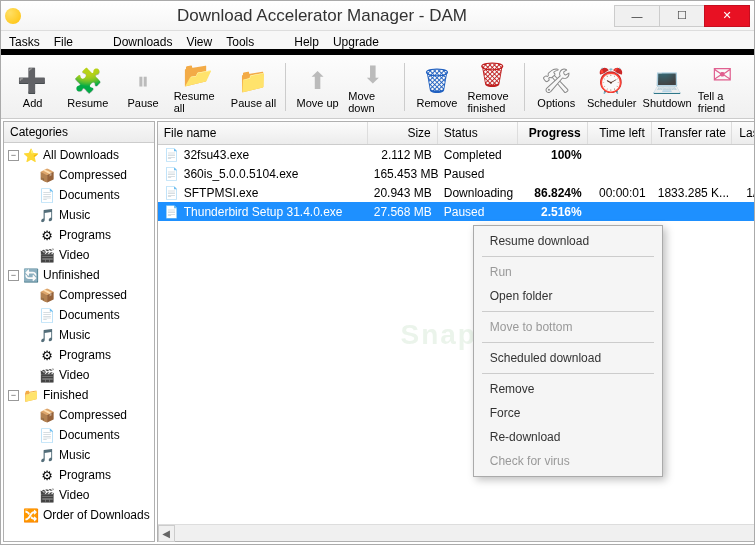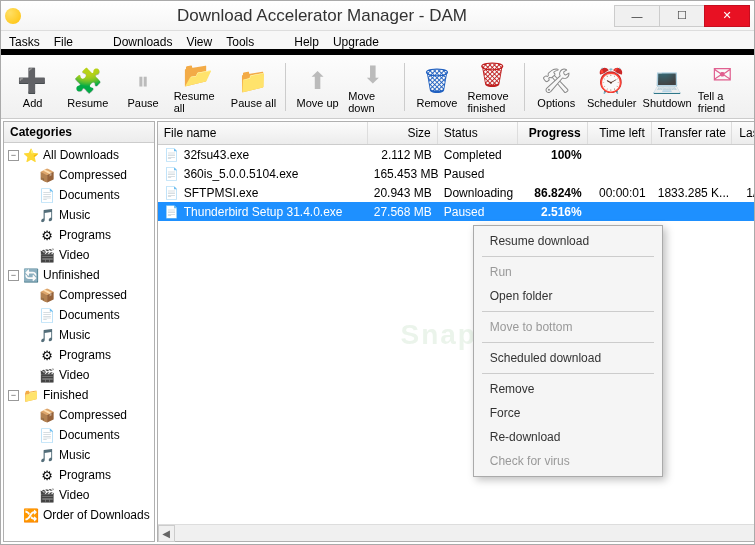--- a/index.html
+++ b/index.html
@@ -11,21 +11,21 @@
 .winbtn { width: 46px; height: 22px; display: flex; align-items: center; justify-content: center; font-size: 11px; color: #333; background: #f0f0f0; border: 1px solid #ccc; margin-left: -1px; cursor: pointer; }
 .winbtn.close { background: #e81123; color: #fff; border-color: #c50e1f; }
 .menubar { height: 24px; background: #f7f7f7; display: flex; align-items: flex-end; padding: 0 8px; gap: 14px; border-bottom: 6px solid #000000; }
 .menubar span { cursor: default; }
 .toolbar { height: 64px; background: linear-gradient(#fdfdfd, #f0f0f0); display: flex; align-items: center; padding: 4px 6px; gap: 4px; border-bottom: 1px solid #ccc; }
 .tbtn { display: flex; flex-direction: column; align-items: center; justify-content: center; width: 56px; height: 56px; font-size: 11px; cursor: pointer; border: 1px solid transparent; border-radius: 3px; }
 .tbtn .ticon { width: 32px; height: 32px; display: flex; align-items: center; justify-content: center; font-size: 24px; }
 .tsep { width: 1px; height: 48px; background: #ccc; margin: 0 2px; }
 .main { display: flex; height: 425px; }
 .sidebar { width: 164px; border: 1px solid #b0b0b0; margin: 2px; display: flex; flex-direction: column; background: #fff; }
-.sidehdr { background: linear-gradient(#f8f8f8, #ececec); padding: 3px 6px; font-weight: bold; border-bottom: 1px solid #ccc; }
+.sidehdr { background: linear-gradient(#f8f8f8, #ececec); padding: 3px 6px; font-weight: normal; border-bottom: 1px solid #ccc; }
 .tree { flex: 1; overflow: auto; padding: 2px 0; }
 .tnode { display: flex; align-items: center; padding: 2px 4px; gap: 4px; cursor: default; white-space: nowrap; }
 .tnode .toggle { width: 11px; height: 11px; border: 1px solid #999; display: flex; align-items: center; justify-content: center; font-size: 9px; line-height: 1; color: #555; cursor: pointer; }
 .tnode .spacer { width: 11px; }
 .tnode .ticon-sm { width: 16px; height: 16px; display: flex; align-items: center; justify-content: center; font-size: 13px; }
 .tnode.lv1 { padding-left: 20px; }
 .filepane { flex: 1; border: 1px solid #b0b0b0; margin: 2px 2px 2px 0; display: flex; flex-direction: column; background: #fff; position: relative; }
 .colheaders { display: flex; background: linear-gradient(#fcfcfc, #ececec); border-bottom: 1px solid #ccc; font-size: 12px; }
 .colh { padding: 4px 6px; border-right: 1px solid #ddd; text-align: left; overflow: hidden; white-space: nowrap; }
 .filerows { flex: 1; overflow: auto; position: relative; }

